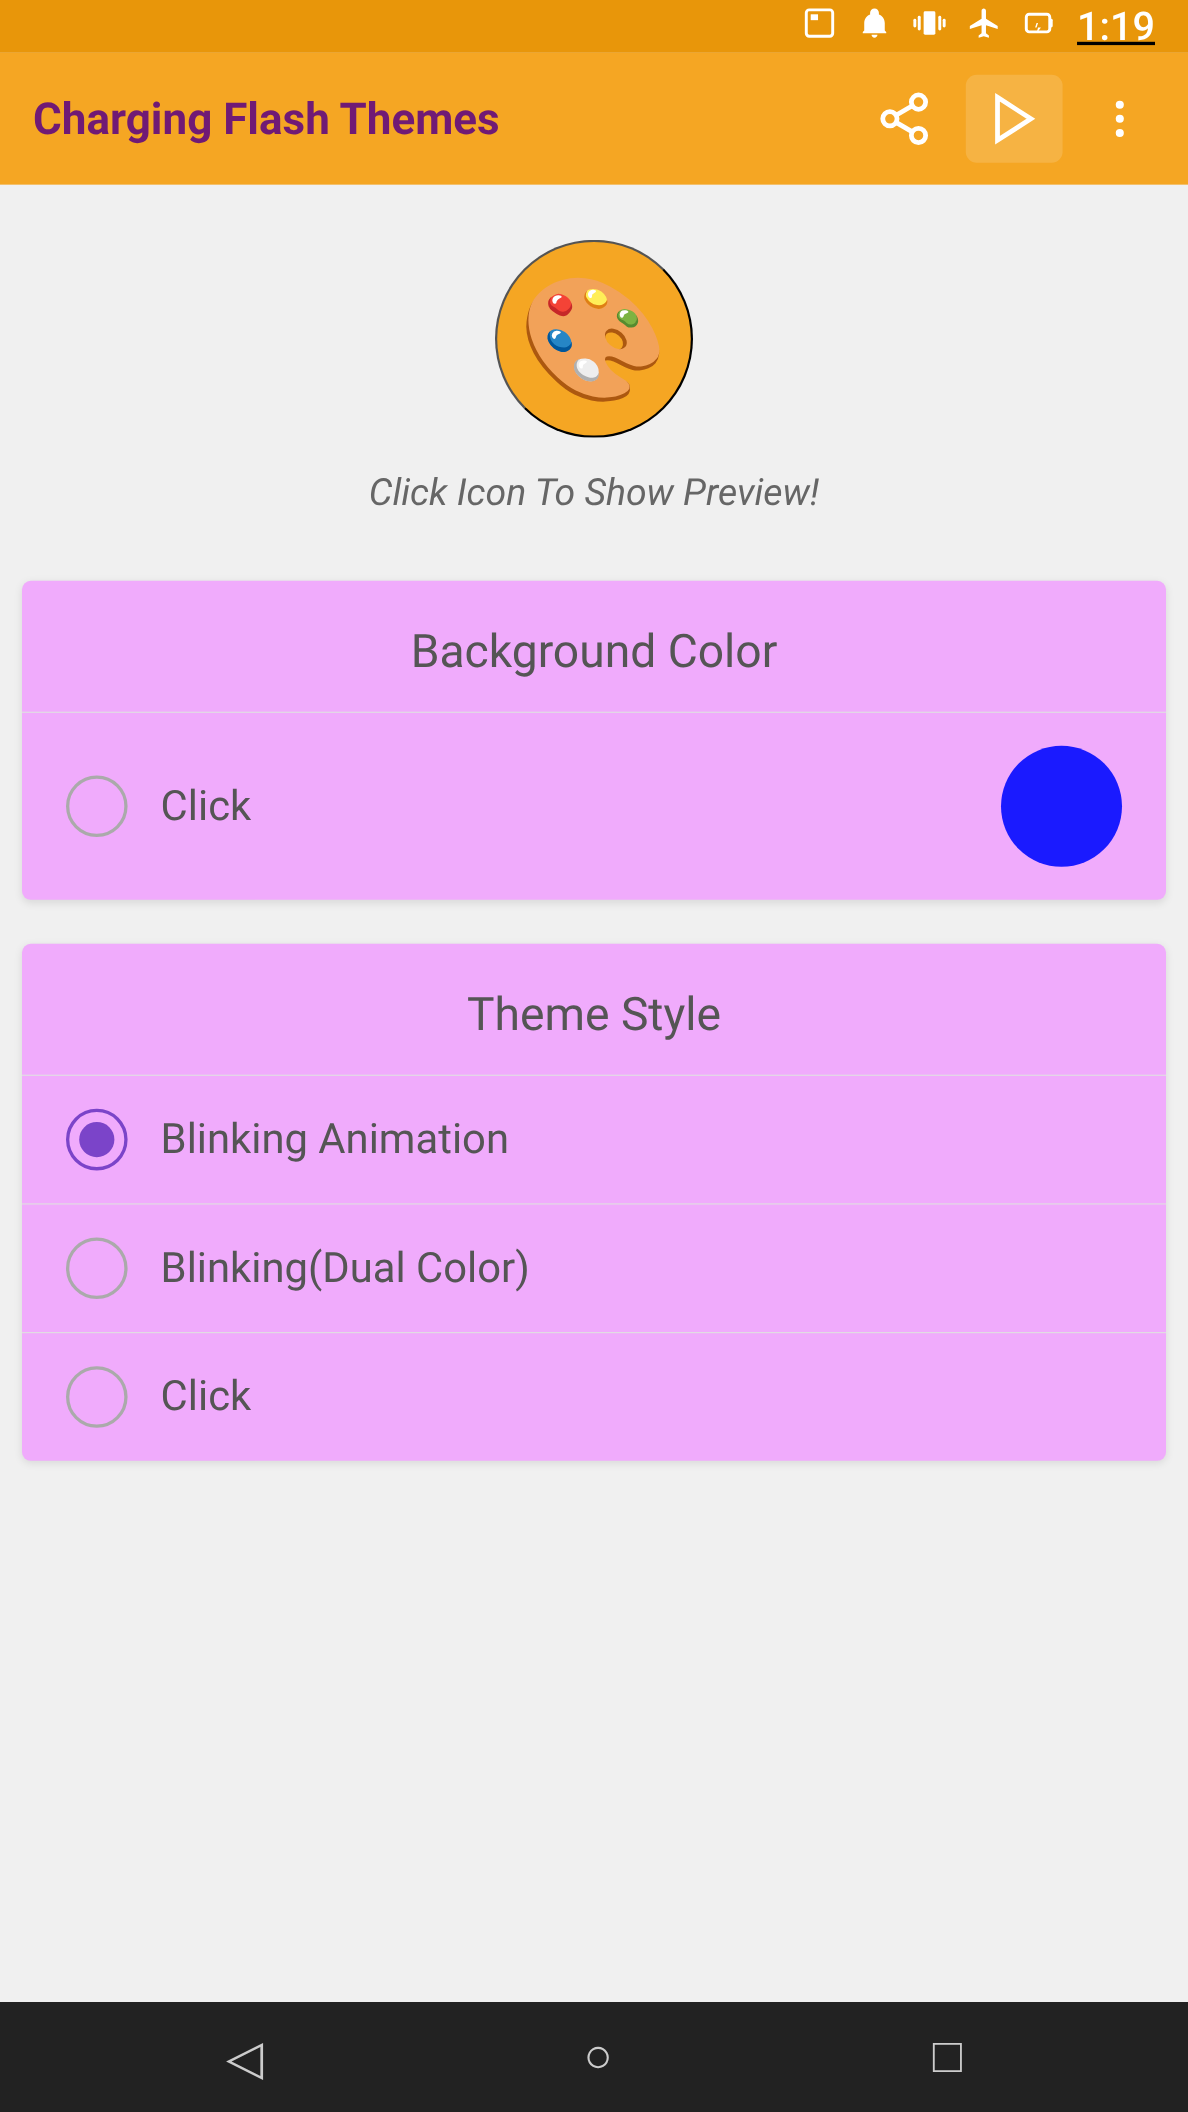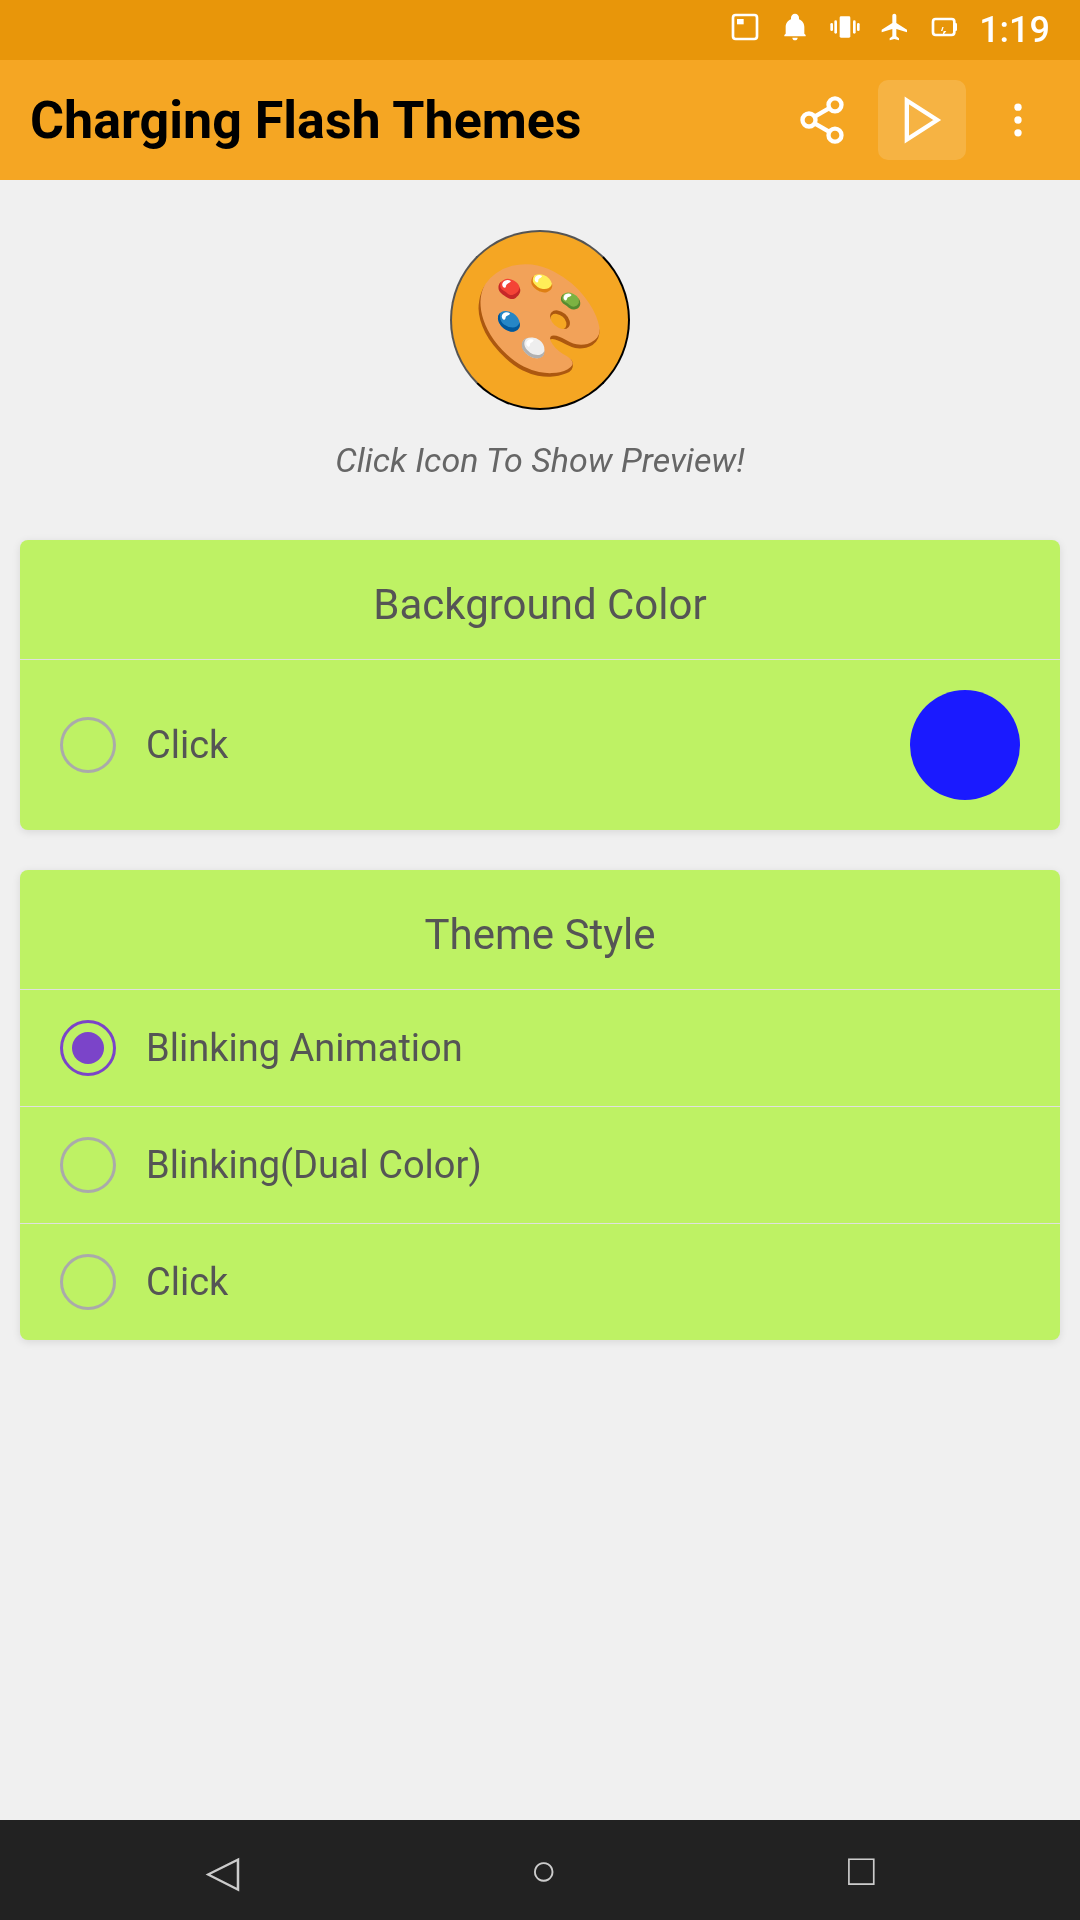--- a/index.html
+++ b/index.html
@@ -14,26 +14,27 @@
       min-height: 1920px;
       background: #f0f0f0;
       font-family: 'Roboto', Arial, sans-serif;
       display: flex;
       flex-direction: column;
     }
 
     
     .status-bar {
       background: #e8960a;
-      height: 60px;
+      height: 48px;
       display: flex;
       align-items: center;
       justify-content: flex-end;
       padding: 0 30px;
       gap: 20px;
+      text-decoration: underline;
     }
 
     .status-bar-icons {
       display: flex;
       align-items: center;
       gap: 18px;
     }
 
     .status-time {
       color: white;
@@ -50,22 +51,22 @@
     .app-bar {
       background: #f5a623;
       height: 120px;
       display: flex;
       align-items: center;
       padding: 0 30px;
       gap: 20px;
     }
 
     .app-bar-title {
-      color: #000000;
-      font-size: 52px;
+      color: #701a75;
+      font-size: 40px;
       font-weight: bold;
       flex: 1;
     }
 
     .app-bar-actions {
       display: flex;
       align-items: center;
       gap: 20px;
     }
 
@@ -111,21 +112,21 @@
 
     .hero-text {
       font-size: 34px;
       color: #666;
       margin-bottom: 10px;
       font-style: italic;
     }
 
     
     .card {
-      background: #bef264;
+      background: #f0abfc;
       margin: 20px 20px;
       border-radius: 8px;
       box-shadow: 0 2px 8px rgba(0,0,0,0.1);
       overflow: hidden;
     }
 
     .card-title {
       font-size: 42px;
       color: #555;
       text-align: center;

